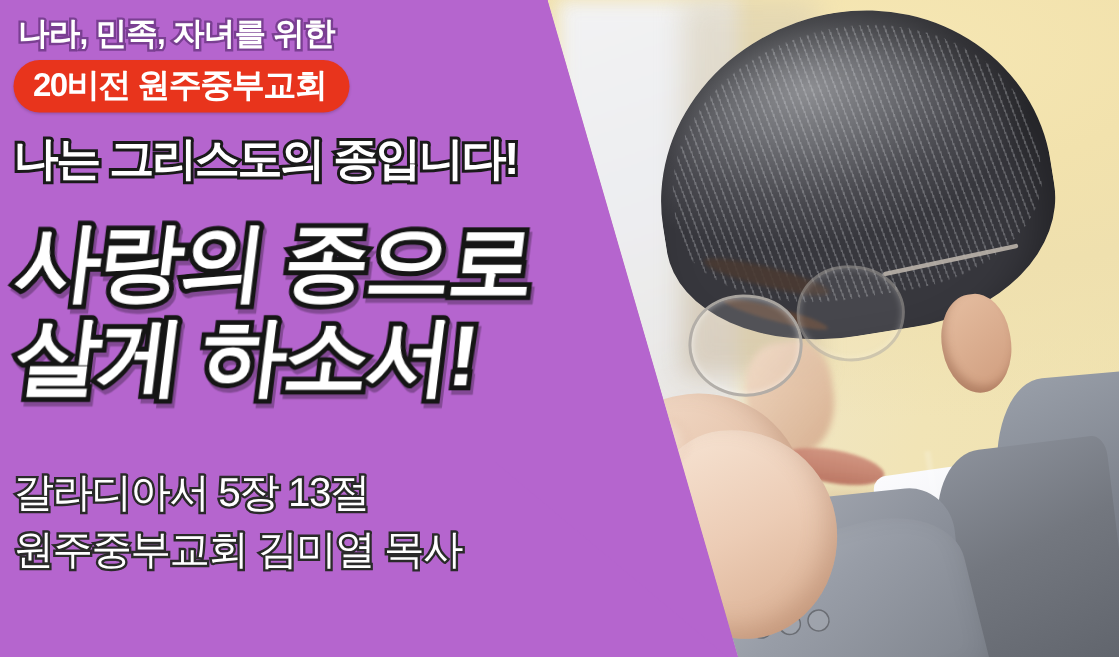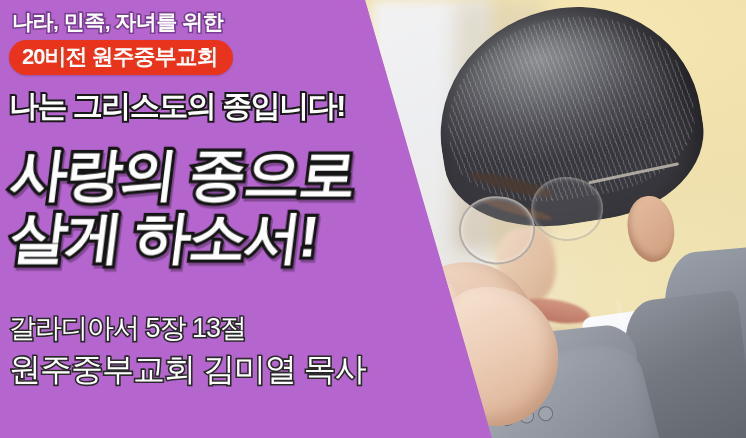--- a/index.html
+++ b/index.html
@@ -326,21 +326,21 @@
     position:absolute;
     left:9px;
     font-weight:normal;
     color:#ffffff;
     -webkit-text-stroke:3.2px #2a2a2a;
     paint-order:stroke fill;
     white-space:nowrap;
     letter-spacing:-1px;
   }
   .foot.f1{top:310px;font-size:27px;}
-  .foot.f2{top:348px;font-size:32px;}
+  .foot.f2{top:348px;font-size:27px;}
   .foot.f3{top:388px;font-size:26px;}
 </style>
 </head>
 <body>
 
 <div id="banner">
 
   <div id="photo-layer">
     <div class="photo-bg"></div>
     <div class="wall-panel"></div>

